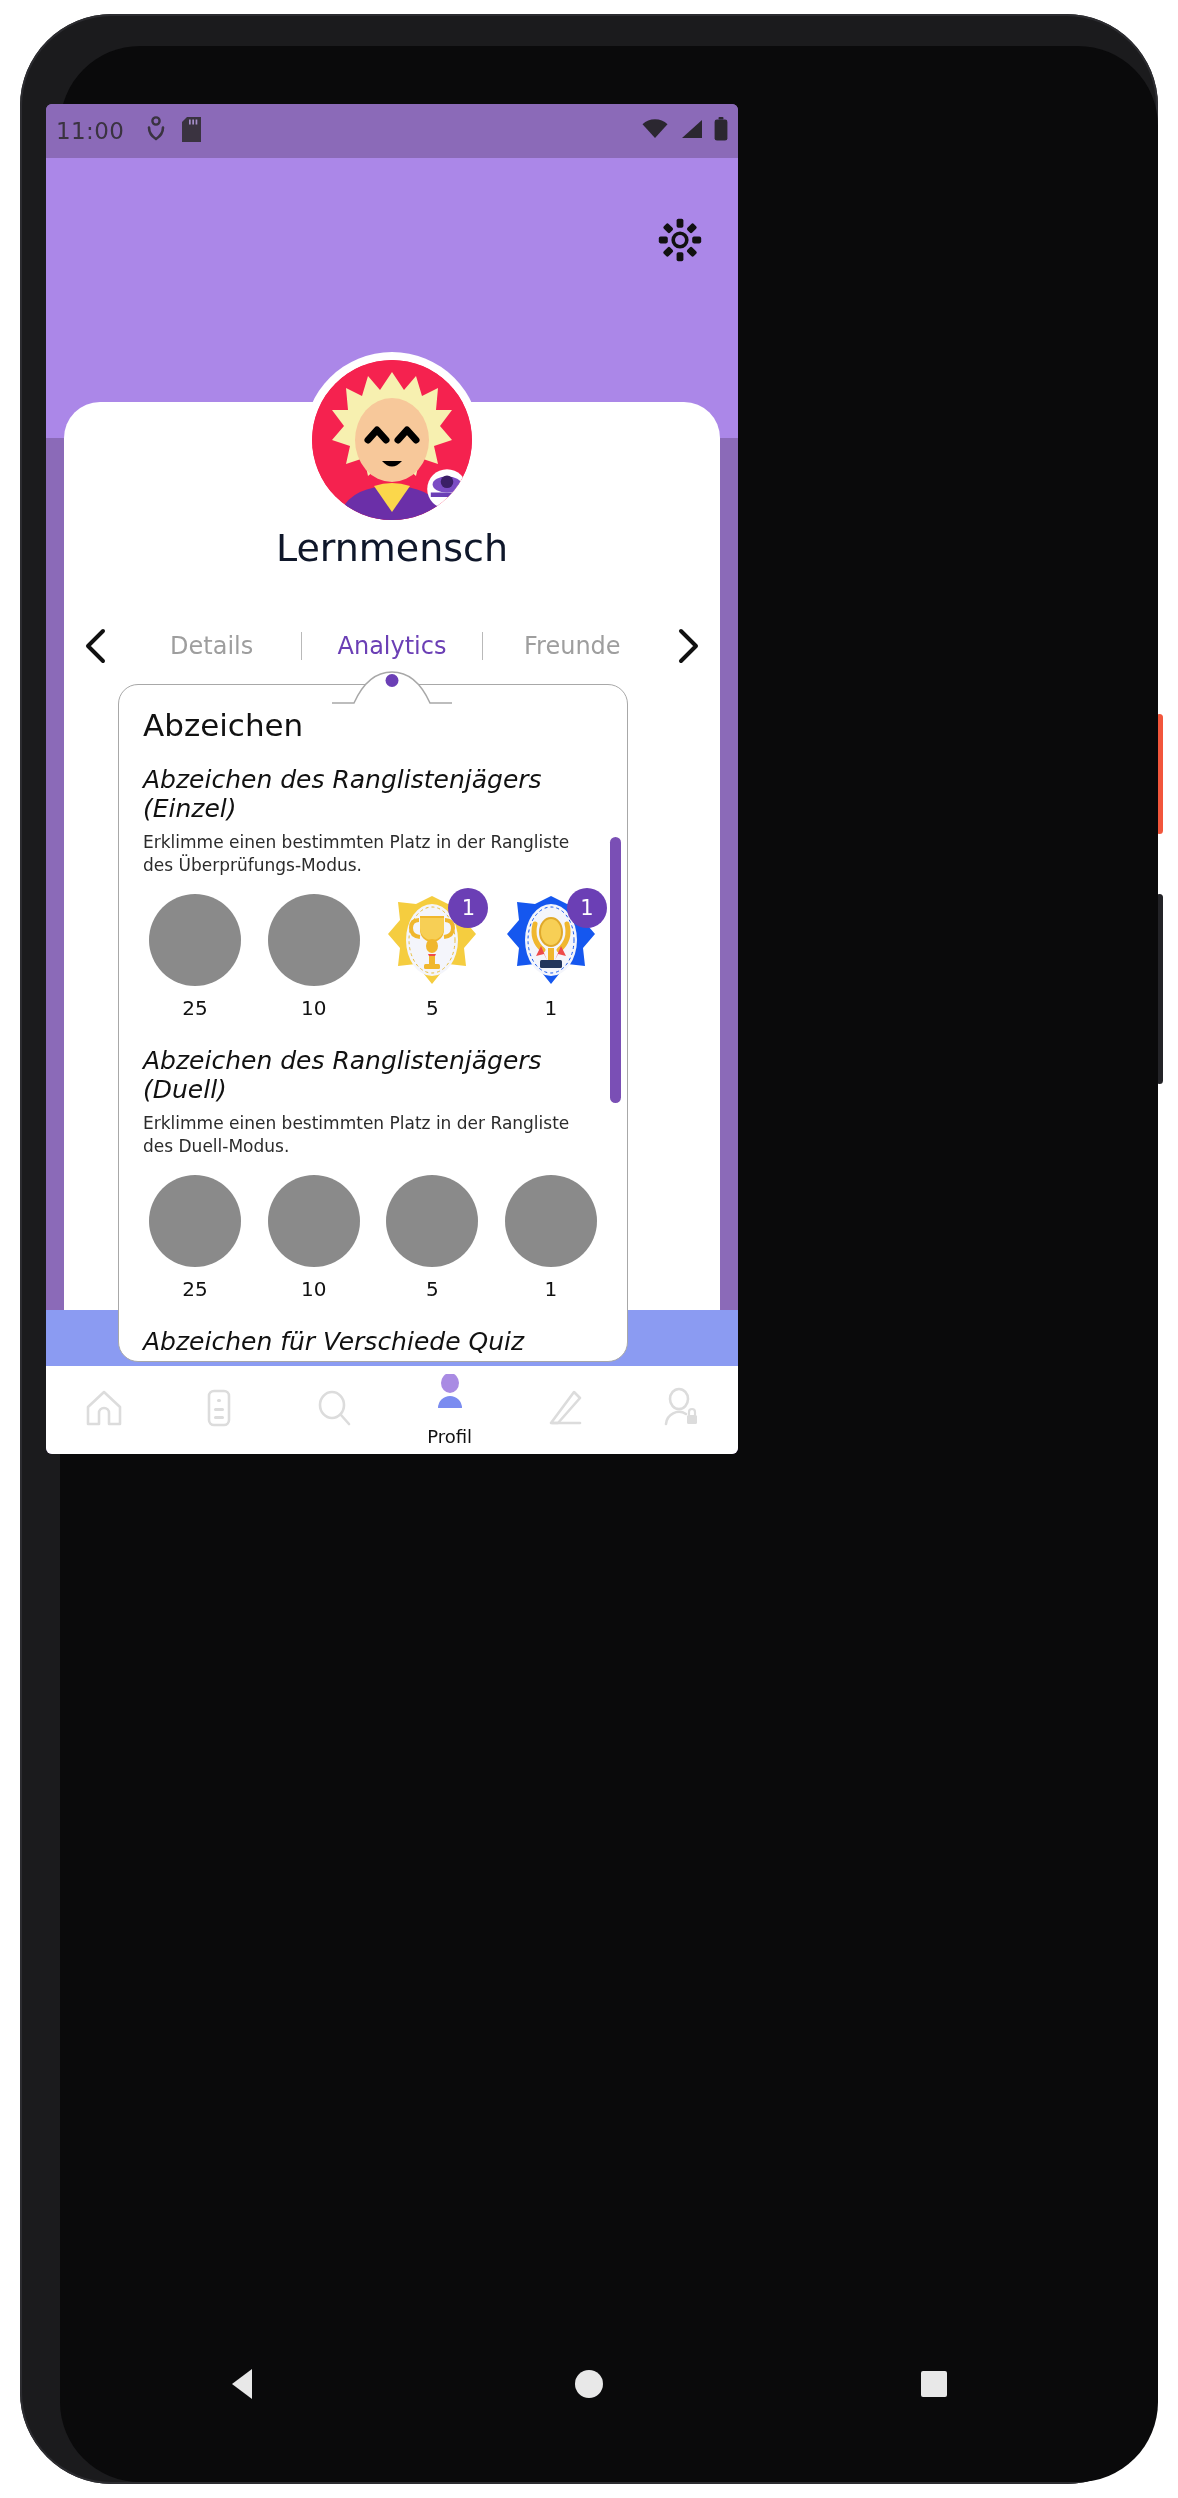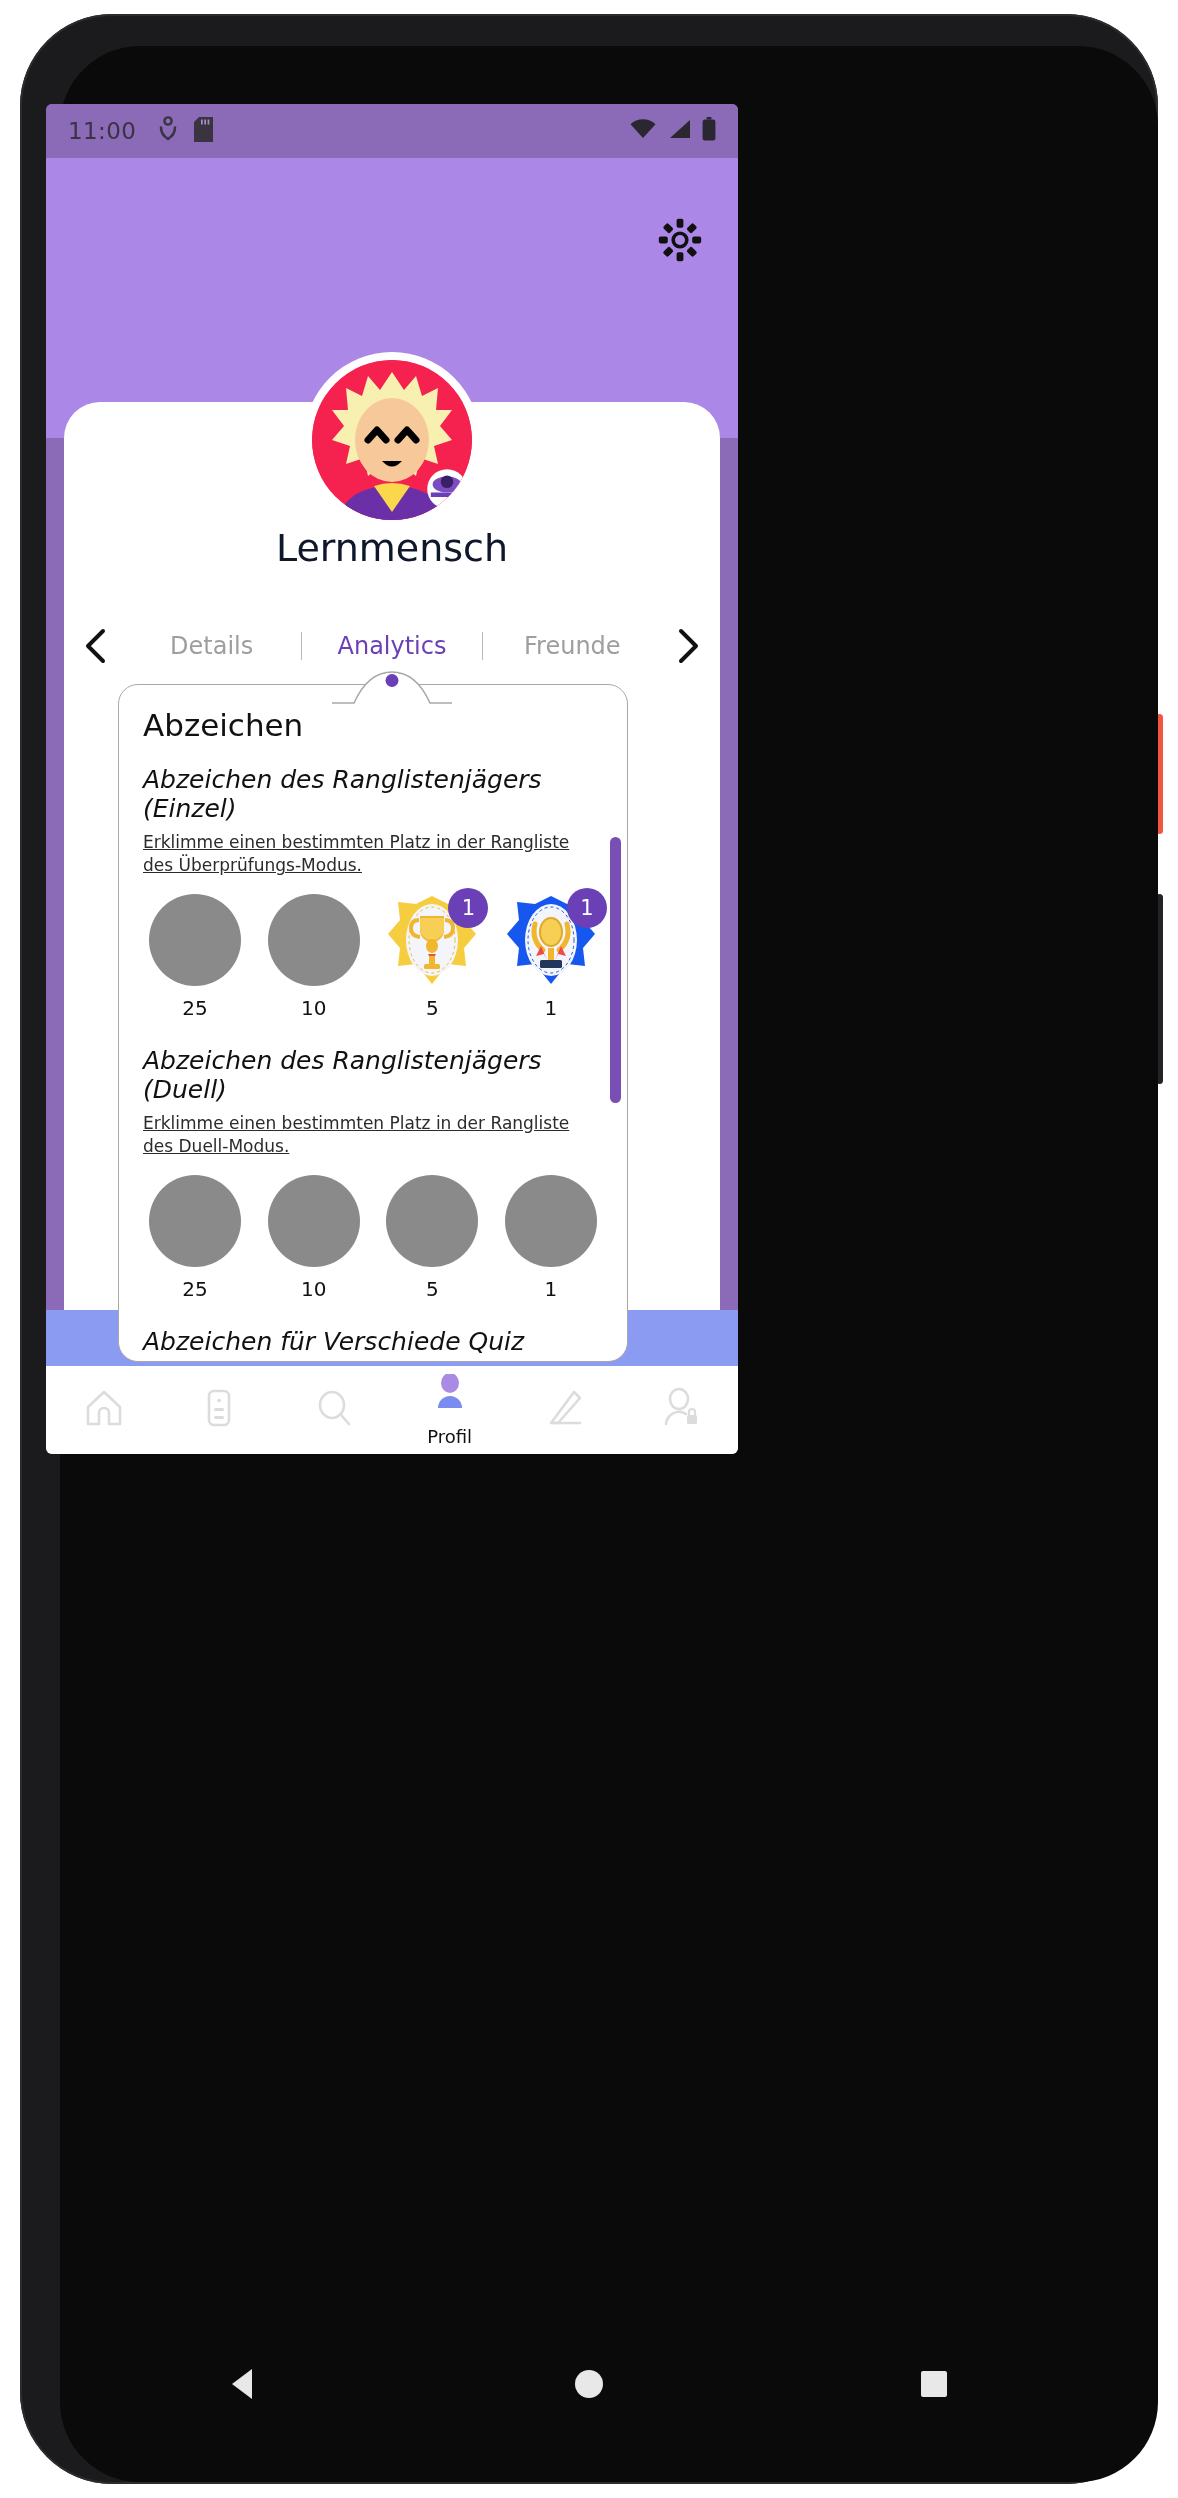--- a/index.html
+++ b/index.html
@@ -27,21 +27,21 @@
   .flash-in{position:absolute;left:245px;top:50px;width:10px;height:10px;border-radius:50%;background:#202027;}
   .speaker{position:absolute;left:324px;top:52px;width:90px;height:12px;border-radius:6px;
     background:repeating-linear-gradient(90deg,#3a3a40 0 2px,#131316 2px 4px);
     box-shadow:0 0 0 1px #2a2a30;}
 
   
   .app{position:absolute;left:26px;top:90px;width:692px;height:1350px;overflow:hidden;
     border-radius:6px;background:#8b6ab8;}
 
   .statusbar{position:relative;height:54px;background:#8b6ab8;display:flex;align-items:center;
-    padding:0 22px;color:#2e2a33;}
+    padding:0 10px;color:#2e2a33;}
   .sb-time{font-size:23px;font-weight:500;letter-spacing:.4px;color:#3a3340;}
   .sb-left-icons{display:flex;align-items:center;gap:16px;margin-left:22px;}
   .sb-spacer{flex:1;}
   .sb-right-icons{display:flex;align-items:center;gap:11px;}
 
   .header{position:relative;height:280px;background:#ab87e8;}
   .gear{position:absolute;right:36px;top:60px;width:44px;height:44px;cursor:pointer;}
 
   
   .sheet{position:absolute;left:18px;top:298px;width:656px;height:990px;background:#ffffff;
@@ -68,21 +68,21 @@
   
   .bcard{position:absolute;left:72px;top:580px;width:508px;height:676px;
     border:1.5px solid #a8a8a8;border-radius:20px;background:#fff;overflow:hidden;z-index:4;}
   .notch{position:absolute;left:50%;top:566px;transform:translateX(-50%);z-index:5;}
   .notch-dot{position:absolute;left:50%;top:570px;transform:translateX(-50%);
     width:13px;height:13px;border-radius:50%;background:#6b3fb5;z-index:7;}
 
   .bcard-inner{position:relative;padding:22px 24px 0 24px;}
   .bc-title{font-size:31px;color:#111;margin:0 0 22px 0;}
   .sec-title{font-size:25px;color:#111;margin:0 0 8px 0;font-style:italic;}
-  .sec-desc{font-size:17px;color:#2b2b2b;line-height:1.38;margin:0 0 16px 0;text-decoration:underline;}
+  .sec-desc{font-size:17px;color:#2b2b2b;line-height:1.38;margin:0 0 16px 0;}
 
   .badge-row{display:flex;justify-content:space-between;margin-bottom:26px;}
   .badge-item{width:104px;display:flex;flex-direction:column;align-items:center;cursor:pointer;}
   .badge-art{width:92px;height:92px;position:relative;}
   .locked{width:92px;height:92px;border-radius:50%;background:#8a8a8a;}
   .badge-label{margin-top:10px;font-size:20px;color:#111;}
   .cnt{position:absolute;right:-10px;top:-6px;width:40px;height:40px;border-radius:50%;
     background:#6b3fb5;color:#fff;font-size:21px;display:flex;align-items:center;justify-content:center;}
 
   

